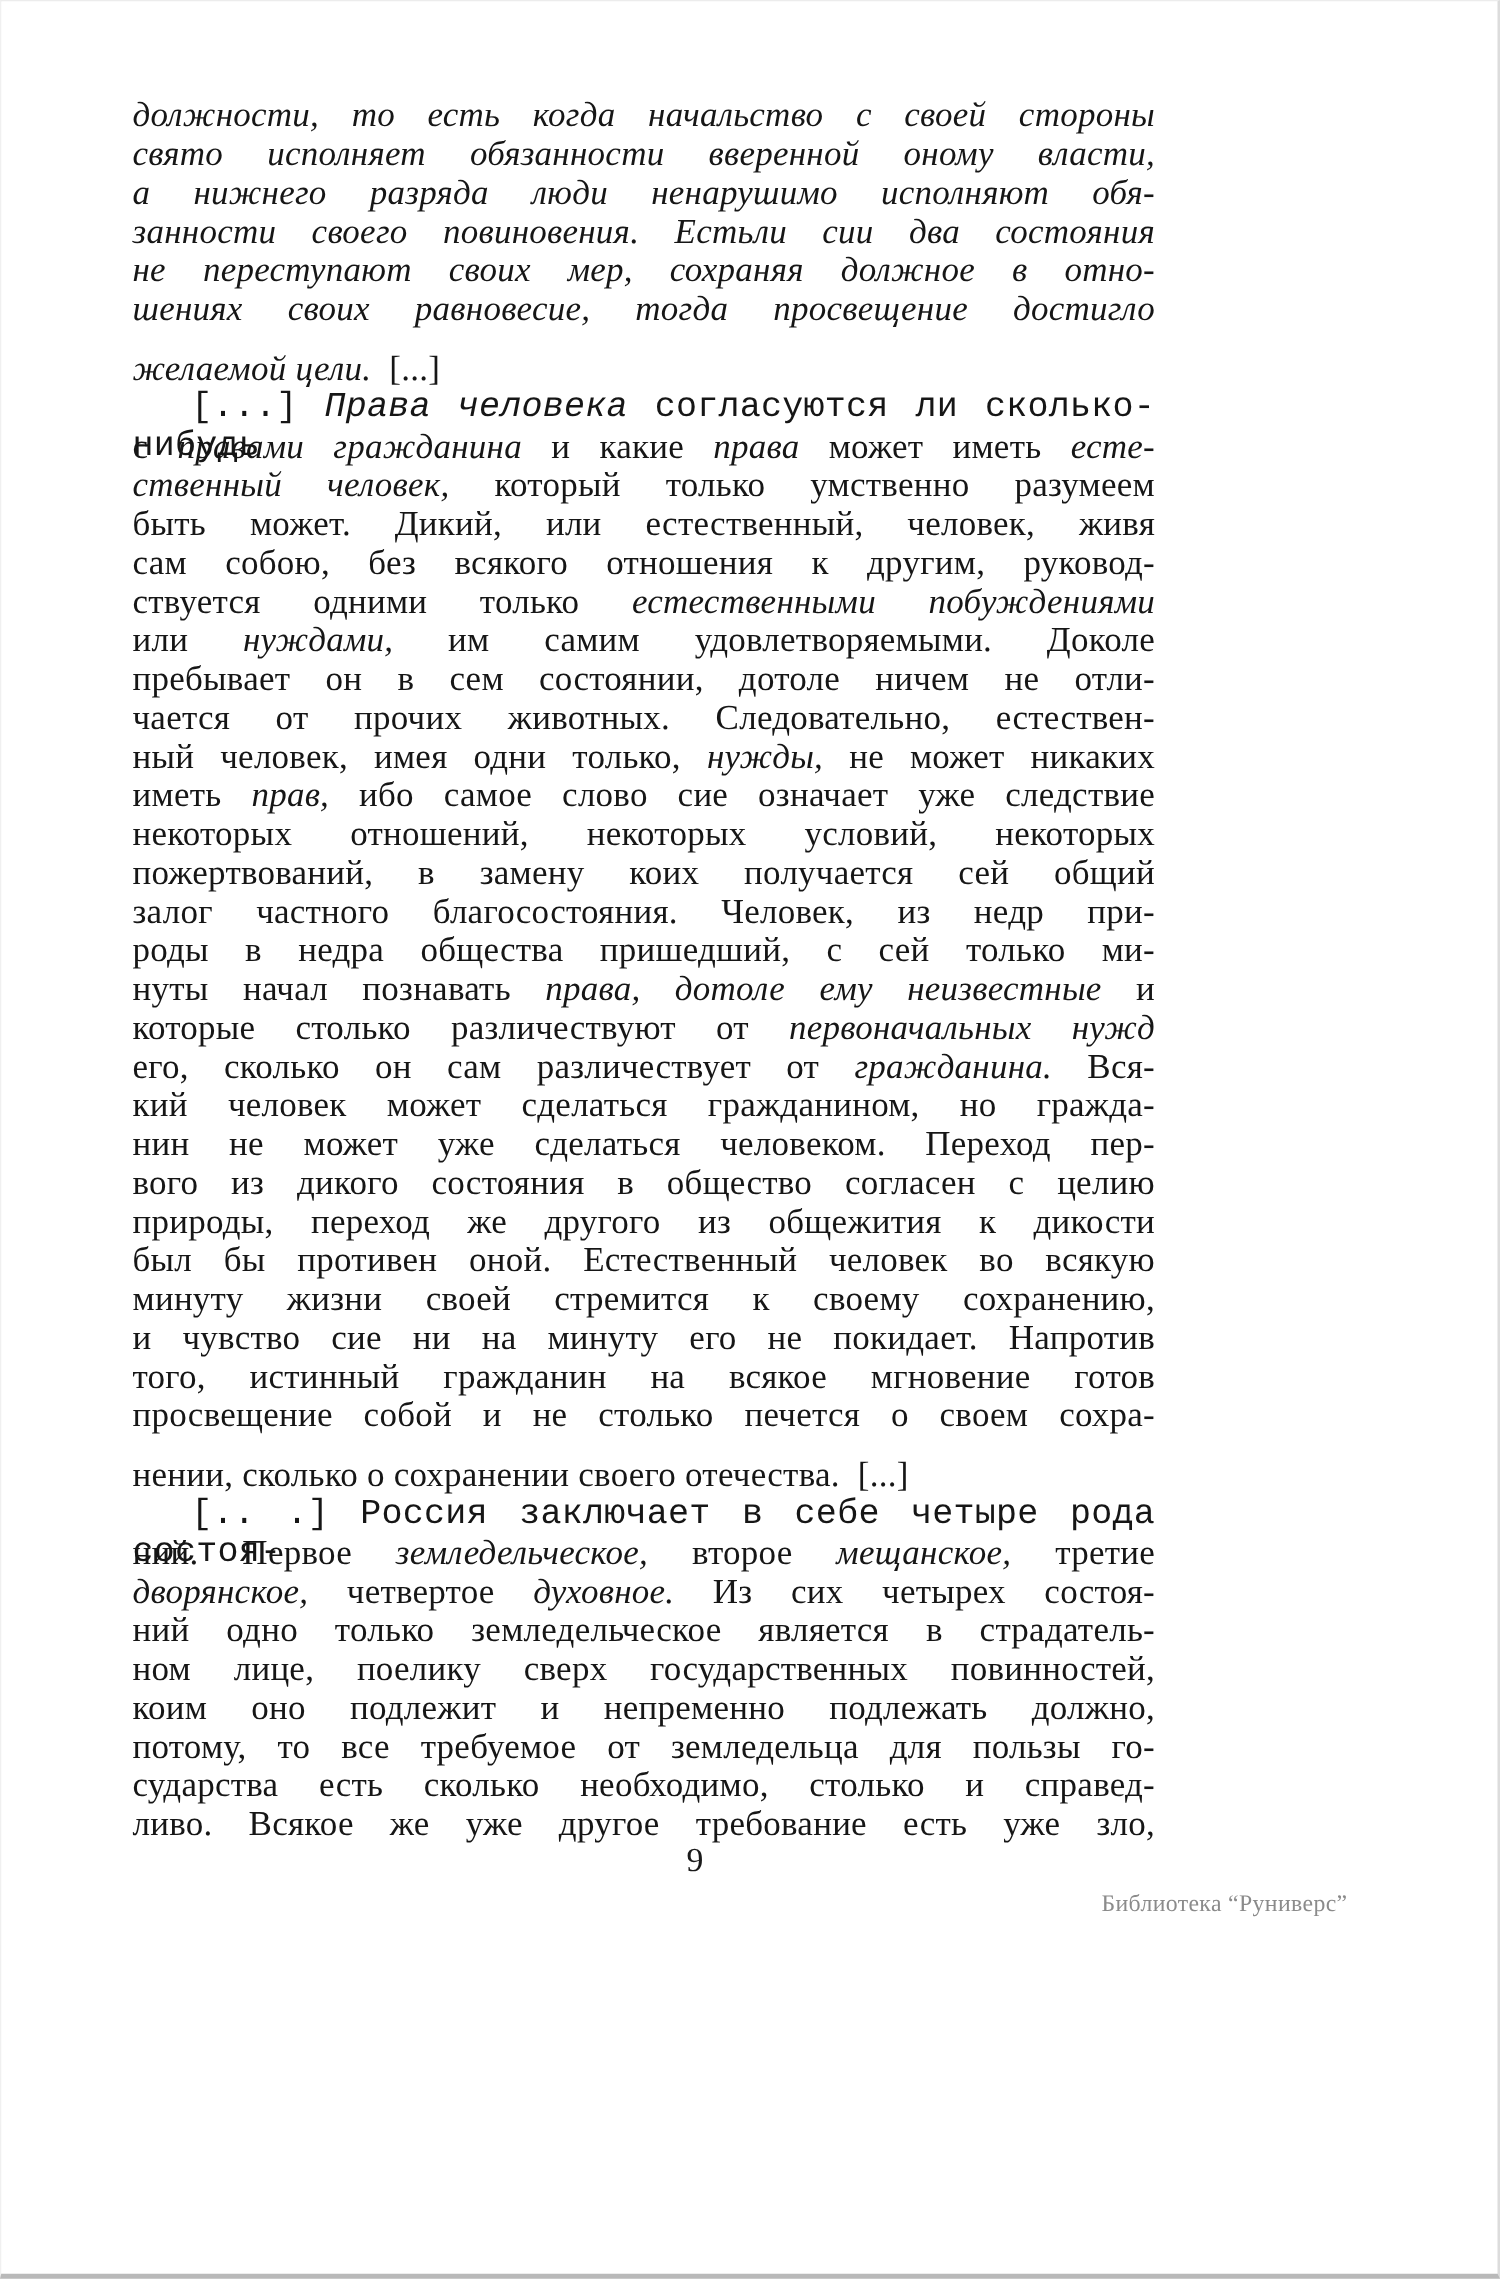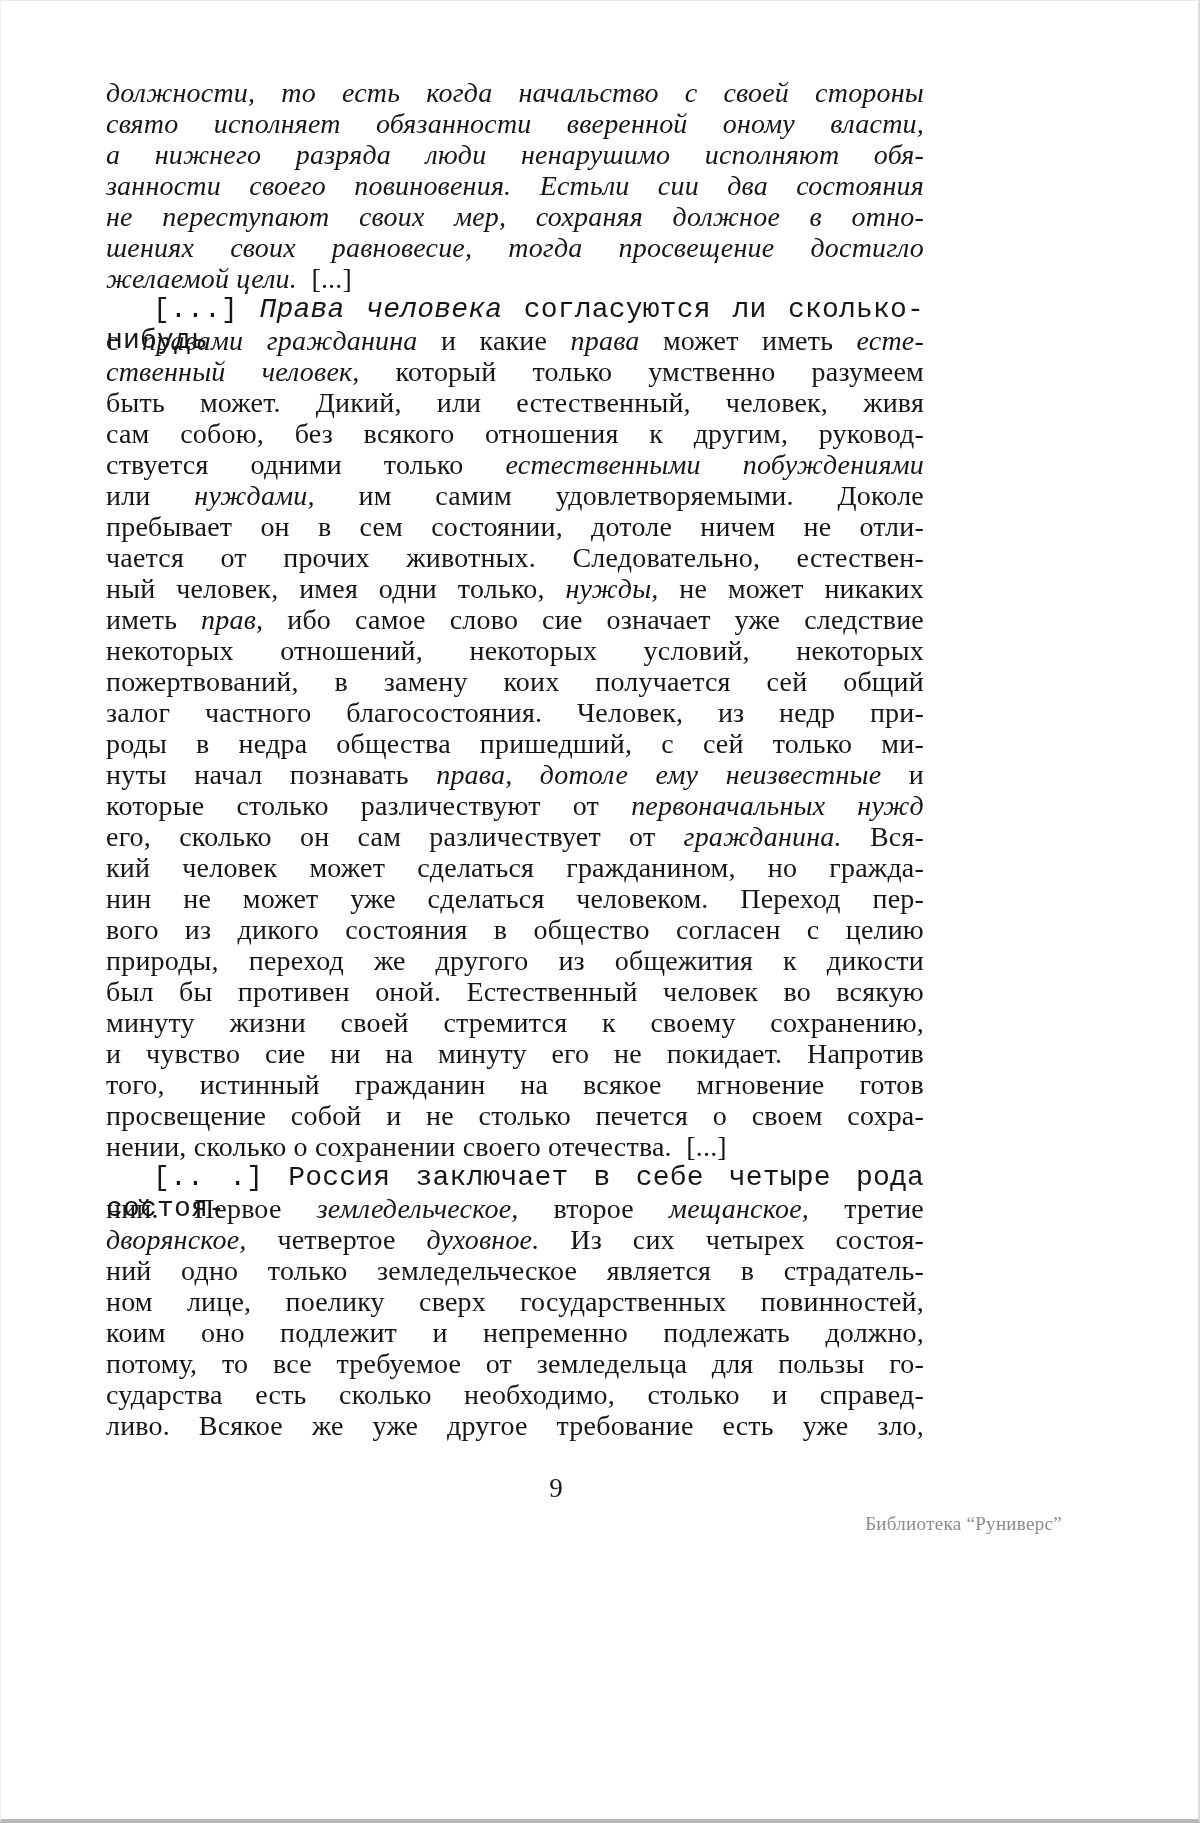--- a/index.html
+++ b/index.html
@@ -26,33 +26,33 @@
   }
   .line {
     font-size: 28px;
     line-height: 31px;
     height: 31px;
     text-align: justify;
     text-align-last: justify;
     letter-spacing: 0.2px;
     white-space: normal;
   }
-  .line.no-fill { text-align-last: left; }
+  .line.no-fill { text-align-last: left; margin-top: 17px; }
   .line.indent { text-indent: 47px; font-family: Liberation Mono, monospace; }
   .it { font-style: italic; }
   .page-number {
     position: absolute;
     left: 0; width: 1110px; top: 1472px;
     text-align: center;
     font-size: 27px;
     color: #1a1a1a;
   }
   .watermark {
     position: absolute;
-    top: 1512px; right: 136px;
+    top: 1512px; right: 120px;
     font-size: 19px;
     color: #8b8b8b;
     letter-spacing: 0.3px;
   }
 </style>
 </head>
 <body>
 
 <div class="page">
   <div class="text-block">

